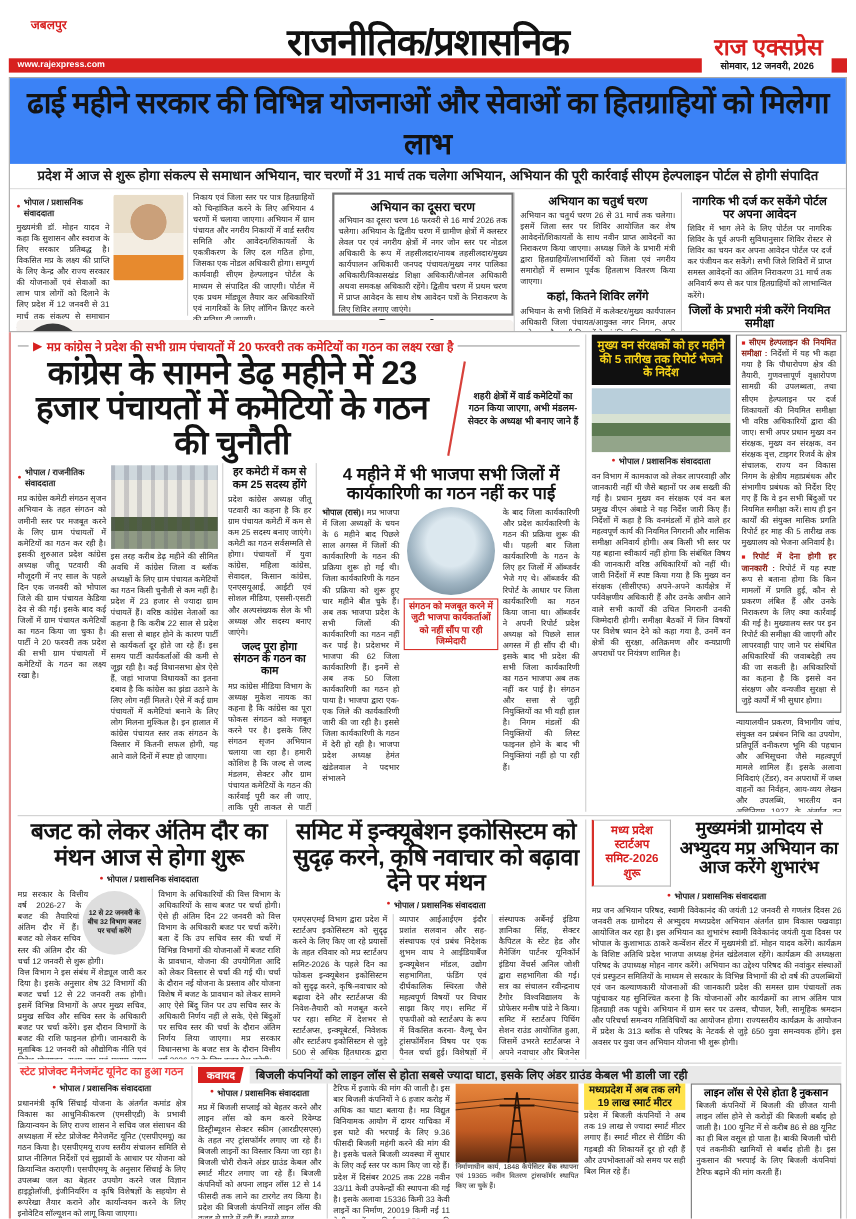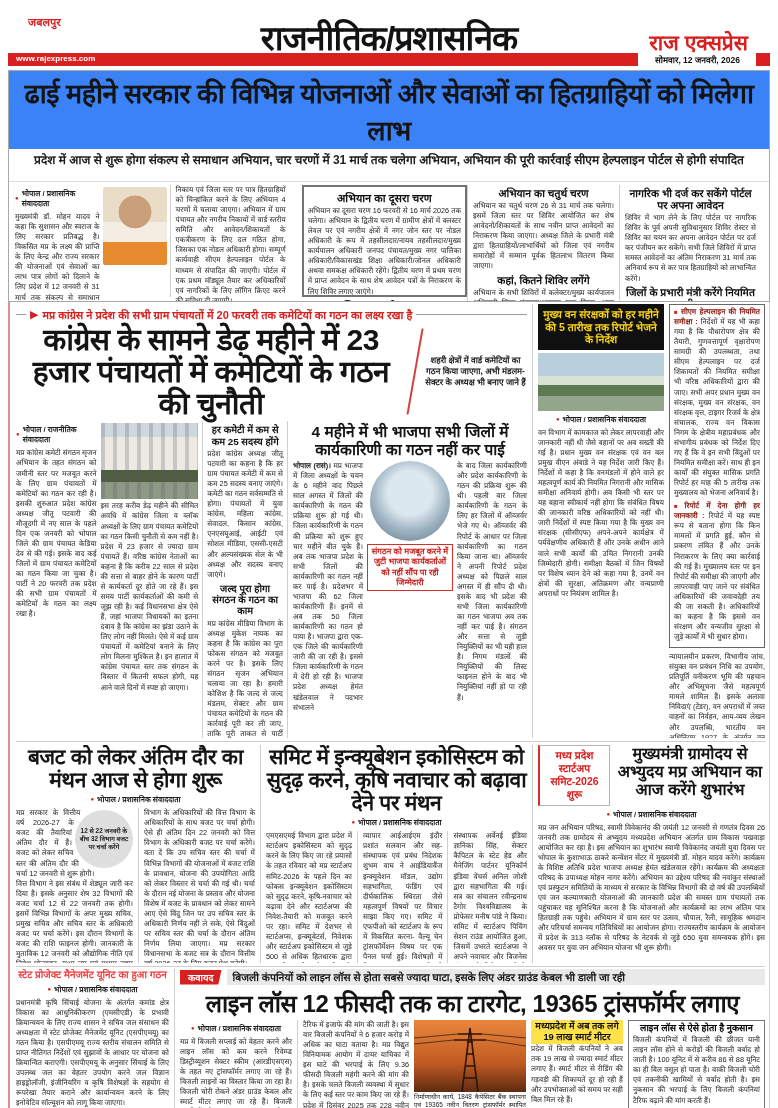--- a/index.html
+++ b/index.html
@@ -24,21 +24,21 @@
   .byline .dot { color:#d7201f; font-size:6px; }
   .subt { font-weight:800; color:#111; text-align:center; }
   .vr { border-left:1px solid #cfcfcf; }
   .photo { background:#c8c8c8; overflow:hidden; position:relative; }
   section { overflow:hidden; }
 
   
   .story1 { margin-top:4px; border:1px solid #a9a9a9; height:232px; overflow:hidden; }
   .s1-hband { background:#3b82f6; padding:3px 6px 1px; }
   .s1-h { font-size:27px; font-weight:800; text-align:center; color:#141414; letter-spacing:-0.5px; }
-  .s1-sub { font-size:12px; font-weight:bold; text-align:center; color:#1c1c1c; padding:2px 8px 13px; border-bottom:1px solid #ddd; }
+  .s1-sub { font-size:12px; font-weight:bold; text-align:center; color:#1c1c1c; padding:2px 8px 3px; border-bottom:1px solid #ddd; }
   .s1-body { display:flex; padding:3px 6px; height:170px; }
   .s1-left { width:452px; display:flex; flex-direction:column; }
   .s1-cols { display:flex; height:112px; }
   .s1-c1 { width:86px; }
   .cm-photo { width:64px; height:78px; margin:2px 3px; border-radius:2px;
     background:
       radial-gradient(circle at 50% 32%, #caa07a 0 26%, transparent 27%),
       linear-gradient(180deg,#e9ddc8 0 45%, #f3ede2 45% 70%, #e78a2e 70% 100%); }
   .s1-c2 { width:134px; padding-right:16px; }
   .s1-redbox { width:168px; border:2px solid #737373; padding:2px 4px; }
@@ -335,21 +335,20 @@
           <span>भोपाल / प्रशासनिक संवाददाता</span>
         </div>
         <p class="p">प्रधानमंत्री कृषि सिंचाई योजना के अंतर्गत कमांड क्षेत्र विकास का आधुनिकीकरण (एमसीएडी) के प्रभावी क्रियान्वयन के लिए राज्य शासन ने सचिव जल संसाधन की अध्यक्षता में स्टेट प्रोजेक्ट मैनेजमेंट यूनिट (एसपीएमयू) का गठन किया है। एसपीएमयू राज्य स्तरीय संचालन समिति से प्राप्त नीतिगत निर्देशों एवं सुझावों के आधार पर योजना को क्रियान्वित कराएगी। एसपीएमयू के अनुसार सिंचाई के लिए उपलब्ध जल का बेहतर उपयोग करने जल विज्ञान हाइड्रोलॉजी, इंजीनियरिंग व कृषि विशेषज्ञों के सहयोग से रूपरेखा तैयार कराने और कार्यान्वयन करने के लिए इनोवेटिव सॉल्यूशन को लागू किया जाएगा।</p>
       </section>
 
       <section class="lineloss">
         <div class="ll-strip">
           <span class="ll-tag">कवायद</span>
           <span class="ll-striptext">बिजली कंपनियों को लाइन लॉस से होता सबसे ज्यादा घाटा, इसके लिए अंडर ग्राउंड केबल भी डाली जा रही</span>
         </div>
-        <h2 class="ll-h">लाइन लॉस 12 फीसदी तक का टारगेट, 19365 ट्रांसफॉर्मर लगाए</h2>
         <div class="ll-cols">
           <div class="ll-c">
             <div class="byline">
               <span class="dot">●</span>
               <span>भोपाल / प्रशासनिक संवाददाता</span>
             </div>
             <p class="p">मप्र में बिजली सप्लाई को बेहतर करने और लाइन लॉस को कम करने रिवेम्प्ड डिस्ट्रीब्यूशन सेक्टर स्कीम (आरडीएसएस) के तहत नए ट्रांसफॉर्मर लगाए जा रहे हैं। बिजली लाइनों का विस्तार किया जा रहा है। बिजली चोरी रोकने अंडर ग्राउंड केबल और स्मार्ट मीटर लगाए जा रहे हैं। बिजली कंपनियों को अपना लाइन लॉस 12 से 14 फीसदी तक लाने का टारगेट तय किया है। प्रदेश की बिजली कंपनियों लाइन लॉस की वजह से घाटे में रही हैं। इससे साल</p>
           </div>
           <div class="ll-c vr" style="padding-left:5px;">
             <p class="p">टैरिफ में इजाफे की मांग की जाती है। इस बार बिजली कंपनियों ने 6 हजार करोड़ में अधिक का घाटा बताया है। मप्र विद्युत विनियामक आयोग में दायर याचिका में इस घाटे की भरपाई के लिए 9.36 फीसदी बिजली महंगी करने की मांग की है। इसके चलते बिजली व्यवस्था में सुधार के लिए कई स्तर पर काम किए जा रहे हैं। प्रदेश में दिसंबर 2025 तक 228 नवीन 33/11 केवी उपकेन्द्रों की स्थापना की गई है। इसके अलावा 15336 किमी 33 केवी लाइनें का निर्माण, 20019 किमी नई 11 केवी लाइनें का निर्माण, 358 नए कृषि फीडरों के</p>

